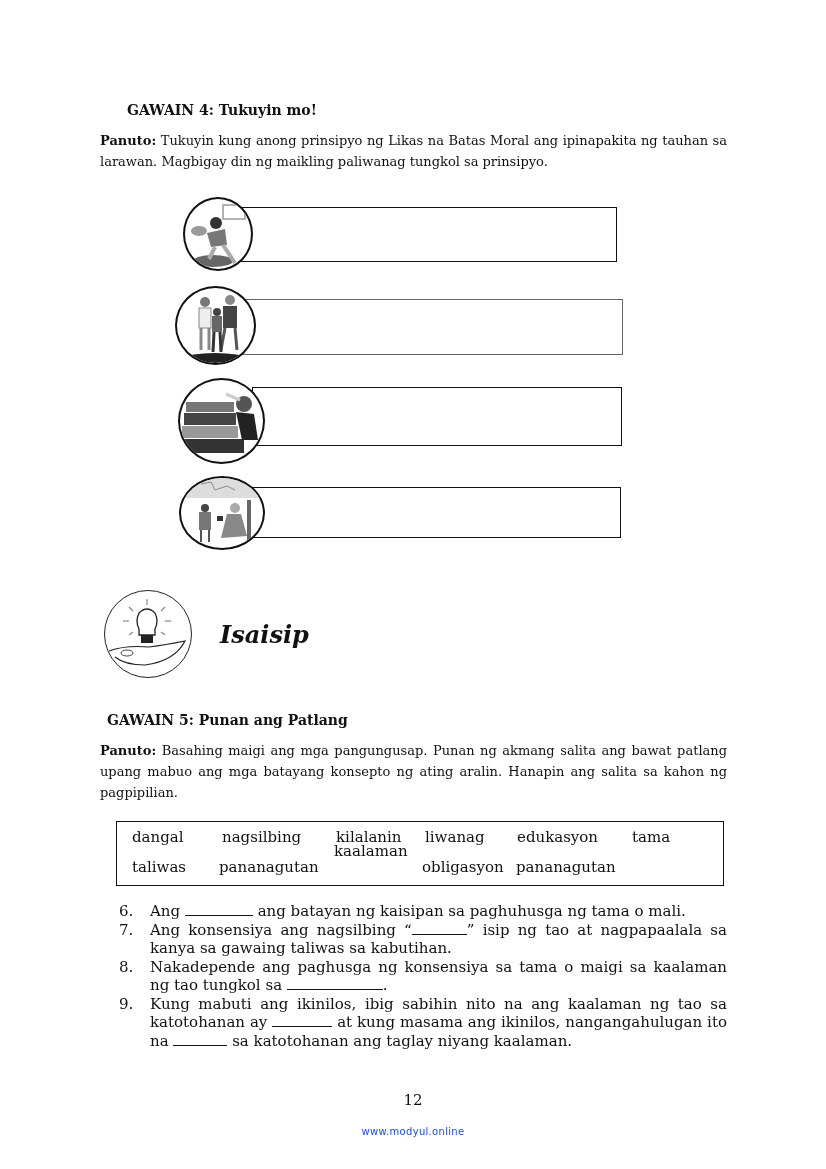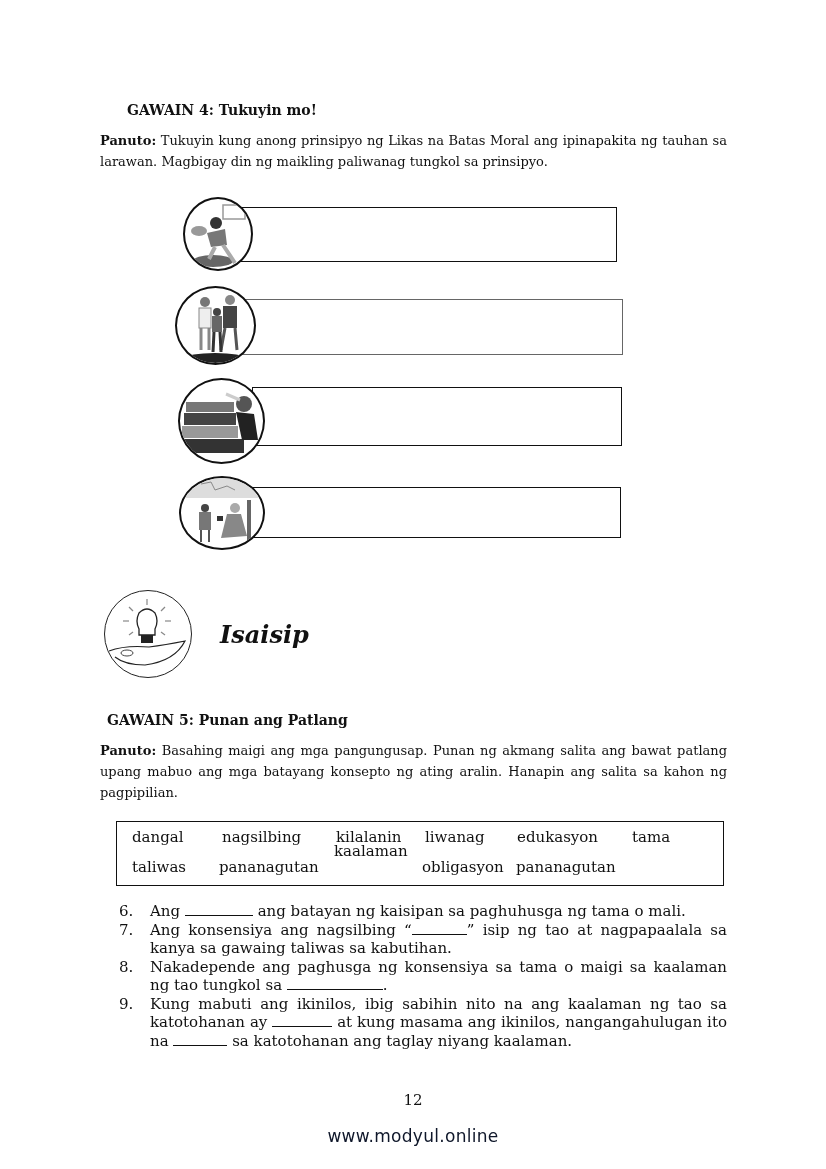--- a/index.html
+++ b/index.html
@@ -12,21 +12,21 @@
   .circle { position: absolute; border: 2px solid #111; border-radius: 50%; background: #fff; overflow: hidden; z-index: 2; }
   .answer-box { position: absolute; border: 1.5px solid #111; background: #fff; z-index: 1; }
   .isaisip { font-family: "DejaVu Serif", serif; font-weight: bold; font-style: italic; font-size: 24px; }
   .wordbox { position: absolute; border: 1.3px solid #111; }
   .word { position: absolute; font-size: 15px; }
   .qlist { position: absolute; font-size: 15px; line-height: 18.5px; }
   .q { position: relative; padding-left: 31px; text-align: justify; }
   .q .num { position: absolute; left: 0; top: 0; }
   .blank { display: inline-block; border-bottom: 1px solid #111; height: 13px; vertical-align: baseline; }
   .page-num { font-size: 15px; margin-top: 8px; }
-  .watermark { font-family: "DejaVu Sans", sans-serif; font-size: 17px; color: #0f172a; letter-spacing: 0.3px; }
+  .watermark { font-family: "DejaVu Sans", sans-serif; font-size: 10px; color: #1d4ed8; letter-spacing: 0.3px; }
 </style>
 </head>
 <body>
 
 <div class="abs h-bold" style="left:100px; top:102px;margin-left:27px;">GAWAIN 4: Tukuyin mo!</div>
 <div class="abs para" style="left:100px; top:130px; width:627px;"><b>Panuto:</b><span> Tukuyin kung anong prinsipyo ng Likas na Batas Moral ang ipinapakita ng tauhan sa larawan. Magbigay din ng maikling paliwanag tungkol sa prinsipyo.</span></div>
 
 <div>
   <div class="answer-box" style="left:240px; top:207px; width:375px; height:53px;"></div>
   <div class="circle" style="left:183px; top:197px; width:66px; height:70px;">

